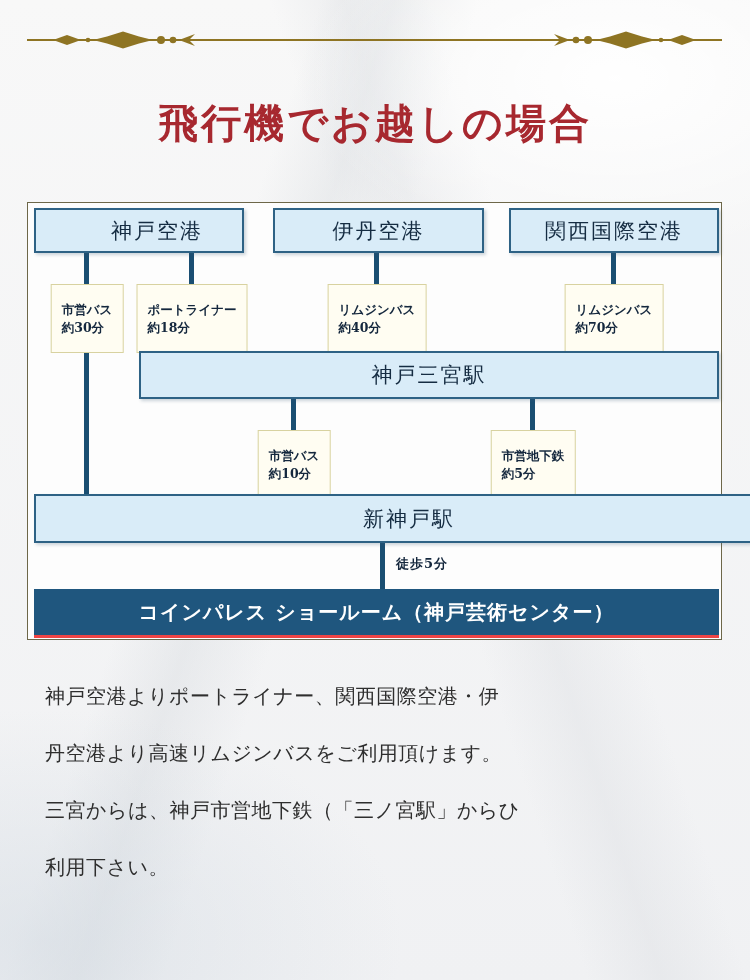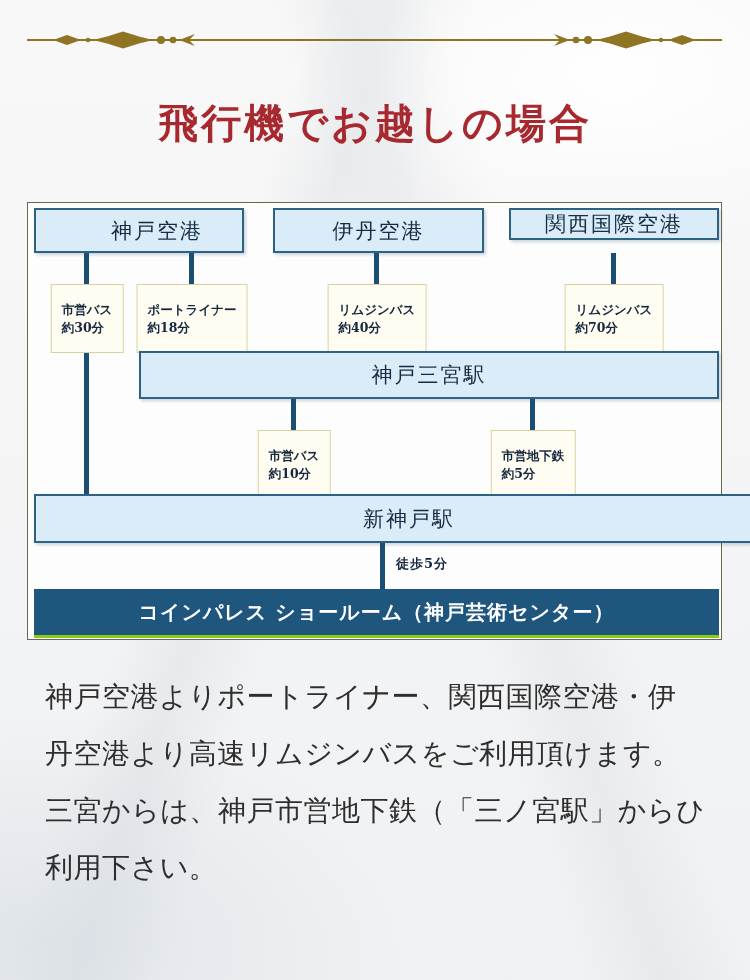--- a/index.html
+++ b/index.html
@@ -32,21 +32,21 @@
     background:#fdfdfd; border:1px solid #6d6749;
   }
   .station {
     position:absolute; display:flex; align-items:center; justify-content:center;
     background:#d9ecf8; border:2px solid #2e6285;
     color:#152c42; font-size:21px; letter-spacing:2px;
     box-shadow:2px 2px 3px rgba(60,90,115,0.25);
   }
   .st-kobe   { left:6px;   top:5px;   width:210px; height:45px;padding-left:36px; }
   .st-itami  { left:245px; top:5px;   width:211px; height:45px; }
-  .st-kansai { left:481px; top:5px;   width:210px; height:32px; }
+  .st-kansai { left:481px; top:5px;   width:210px; height:45px; }
   .st-sannomiya { left:111px; top:148px; width:580px; height:48px; }
   .st-shinkobe  { left:6px;   top:291px; width:750px; height:49px; }
 
   .rline { position:absolute; width:5px; background:#1a4e72; }
   .l1 { left:56px;  top:50px;  height:241px; }
   .l2 { left:161px; top:50px;  height:98px; }
   .l3 { left:346px; top:50px;  height:98px; }
   .l4 { left:583px; top:50px;  height:98px; }
   .l5 { left:263px; top:196px; height:95px; }
   .l6 { left:502px; top:196px; height:95px; }
@@ -67,29 +67,29 @@
   .t6 { left:505px; top:227px; }
 
   .walk-label {
     position:absolute; left:368px; top:352px;
     font-size:13px; font-weight:bold; color:#14273d; letter-spacing:1px;
   }
 
   .showroom {
     position:absolute; left:6px; top:386px; width:685px; height:49px;
     display:flex; align-items:center; justify-content:center;
-    background:#1f567e; border-bottom:3px solid #84cc16;
+    background:#1f567e; border-bottom:3px solid #ef4444;
     color:#ffffff; font-size:20px; font-weight:600; letter-spacing:1px;
   }
 
   
   .description {
     position:absolute; left:45px; top:668px; width:680px;
     font-family:"DejaVu Sans", sans-serif;
-    color:#2e2e2e; font-size:28px; line-height:57px;
+    color:#2e2e2e; font-size:20px; line-height:57px;
     letter-spacing:0.5px;
   }
   .description div { white-space:nowrap; }
 </style>
 </head>
 <body>
 
 <svg class="divider" viewBox="0 0 695 20" xmlns="http://www.w3.org/2000/svg">
   <g fill="#8e7423" stroke="none">
     <rect x="0" y="9" width="695" height="2"></rect>

